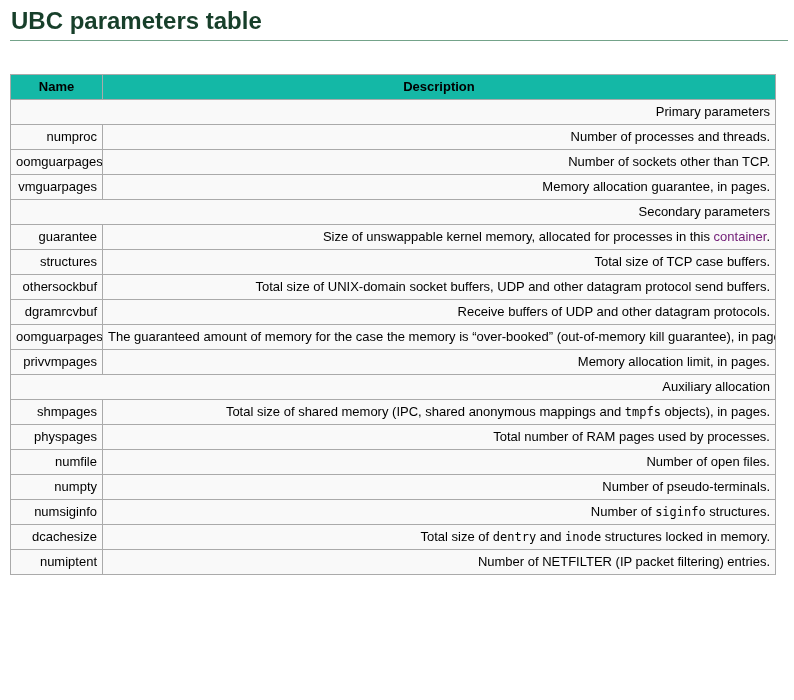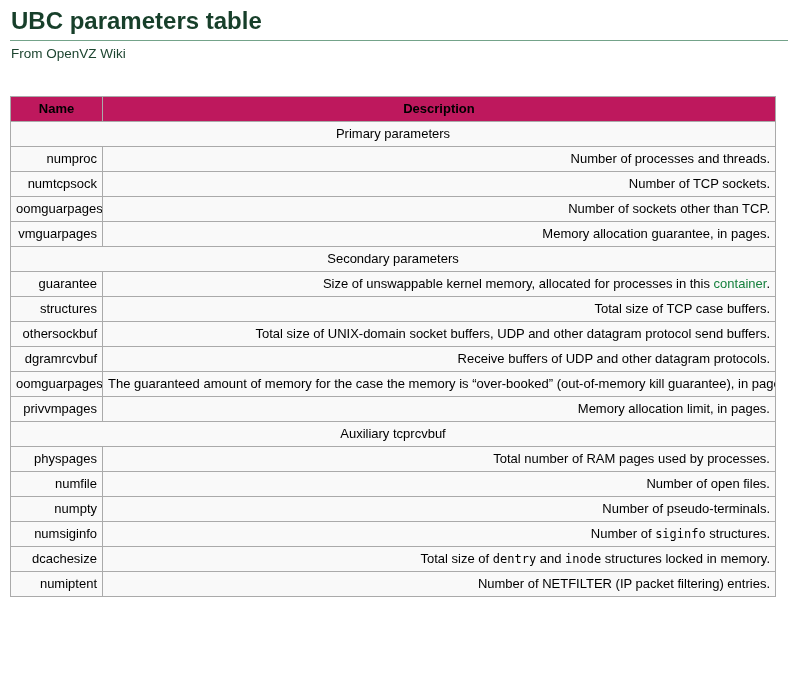--- a/index.html
+++ b/index.html
@@ -43,69 +43,63 @@
   table.wikitable td {
     border: 1px solid #aaaaaa;
     padding: 4px 5px;
     line-height: 16px;
     vertical-align: middle;
     text-align: right;
     overflow: hidden;
     white-space: nowrap;
   }
   table.wikitable th {
-    background: #be185d;
+    background: #14b8a6;
     font-weight: bold;
     text-align: center;
   }
   table.wikitable td.section-label {
-    text-align: center;
   }
   table.wikitable col.col-name { width: 92px; }
   a.wiki-link {
-    color: #15803d;
+    color: #701a75;
     text-decoration: none;
     cursor: pointer;
   }
   code.mono {
     font-family: "DejaVu Sans Mono", "Liberation Mono", monospace;
     font-size: 12px;
     background: transparent;
   }
 </style>
 </head>
 <body>
 
 <div class="page">
   <h1 class="page-title">UBC parameters table</h1>
-  <div class="site-subtitle">From OpenVZ Wiki</div>
 
   <table class="wikitable">
     <colgroup>
       <col class="col-name">
       <col class="col-desc">
     </colgroup>
     <thead>
       <tr>
         <th>Name</th>
         <th>Description</th>
       </tr>
     </thead>
     <tbody id="table-body">
 
     <tr>
           <td colspan="2" class="section-label">Primary parameters</td>
         </tr>
         <tr>
           <td>numproc</td>
           <td><span>Number of processes and threads.</span></td>
-        </tr>
-        <tr>
-          <td>numtcpsock</td>
-          <td><span>Number of TCP sockets.</span></td>
         </tr>
         <tr>
           <td>oomguarpages</td>
           <td><span>Number of sockets other than TCP.</span></td>
         </tr>
         <tr>
           <td>vmguarpages</td>
           <td><span>Memory allocation guarantee, in pages.</span></td>
         </tr>
         <tr>
@@ -129,21 +123,25 @@
         </tr>
         <tr>
           <td>oomguarpages</td>
           <td><span>The guaranteed amount of memory for the case the memory is “over-booked” (out-of-memory kill guarantee), in pages.</span></td>
         </tr>
         <tr>
           <td>privvmpages</td>
           <td><span>Memory allocation limit, in pages.</span></td>
         </tr>
         <tr>
-          <td colspan="2" class="section-label">Auxiliary tcprcvbuf</td>
+          <td colspan="2" class="section-label">Auxiliary allocation</td>
+        </tr>
+        <tr>
+          <td>shmpages</td>
+          <td><span>Total size of shared memory (IPC, shared anonymous mappings and </span><code class="mono">tmpfs</code><span> objects), in pages.</span></td>
         </tr>
         <tr>
           <td>physpages</td>
           <td><span>Total number of RAM pages used by processes.</span></td>
         </tr>
         <tr>
           <td>numfile</td>
           <td><span>Number of open files.</span></td>
         </tr>
         <tr>

